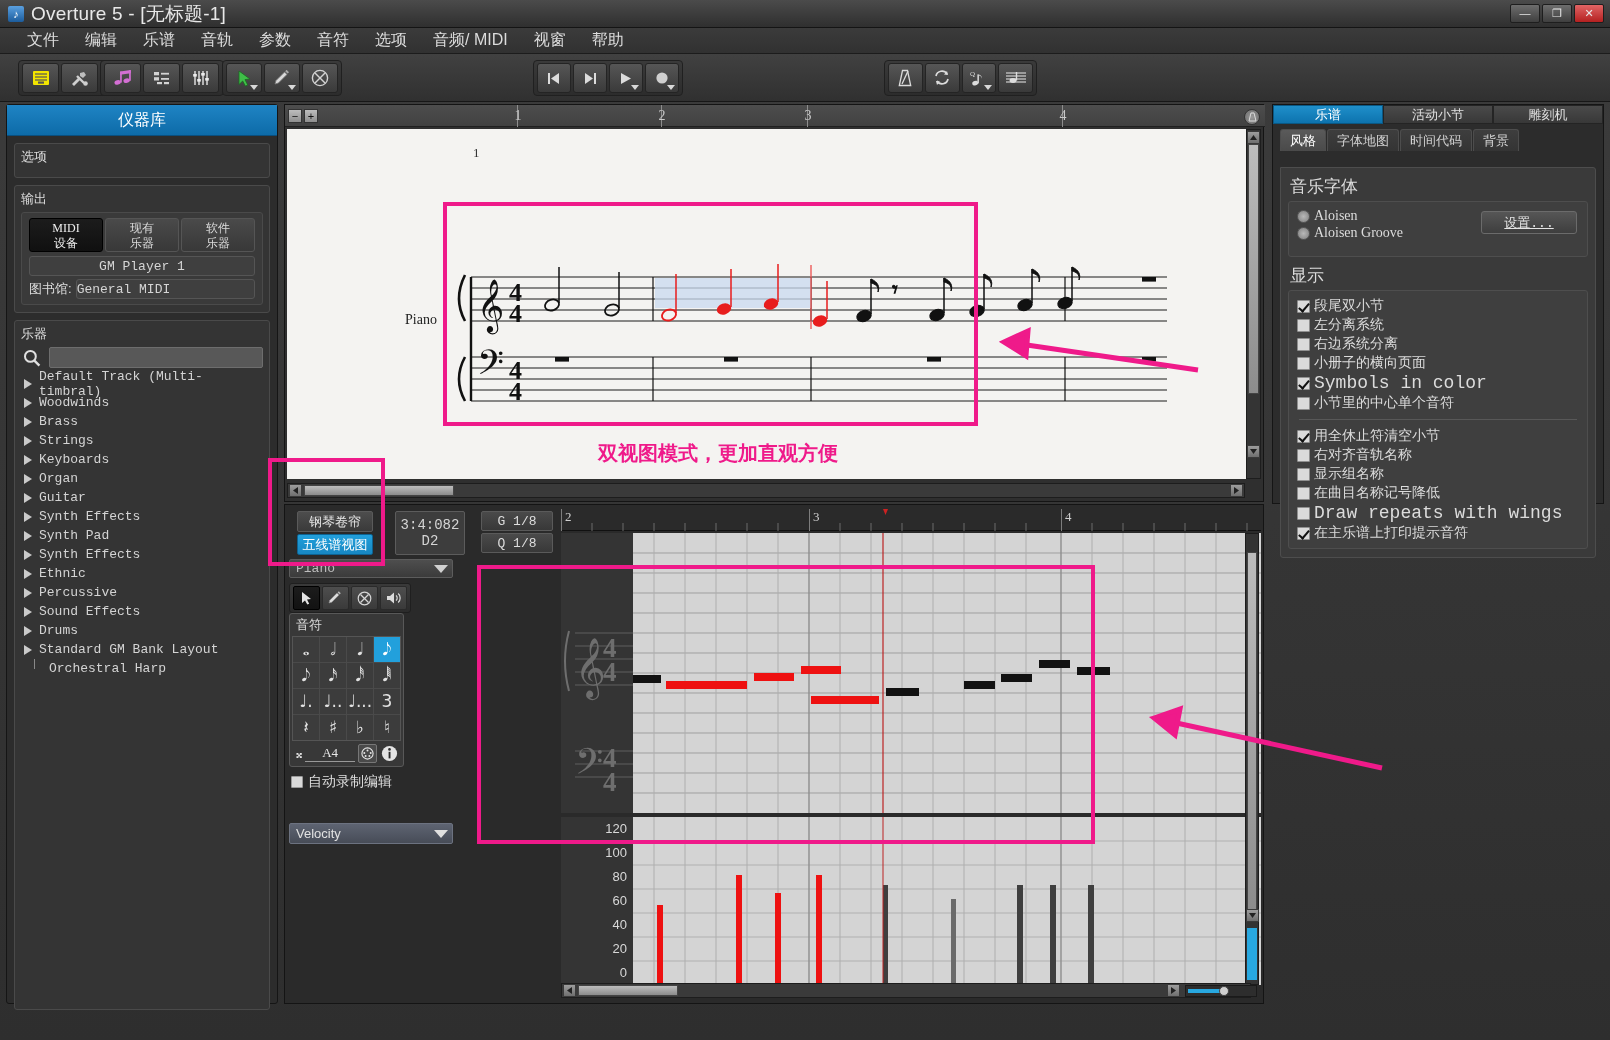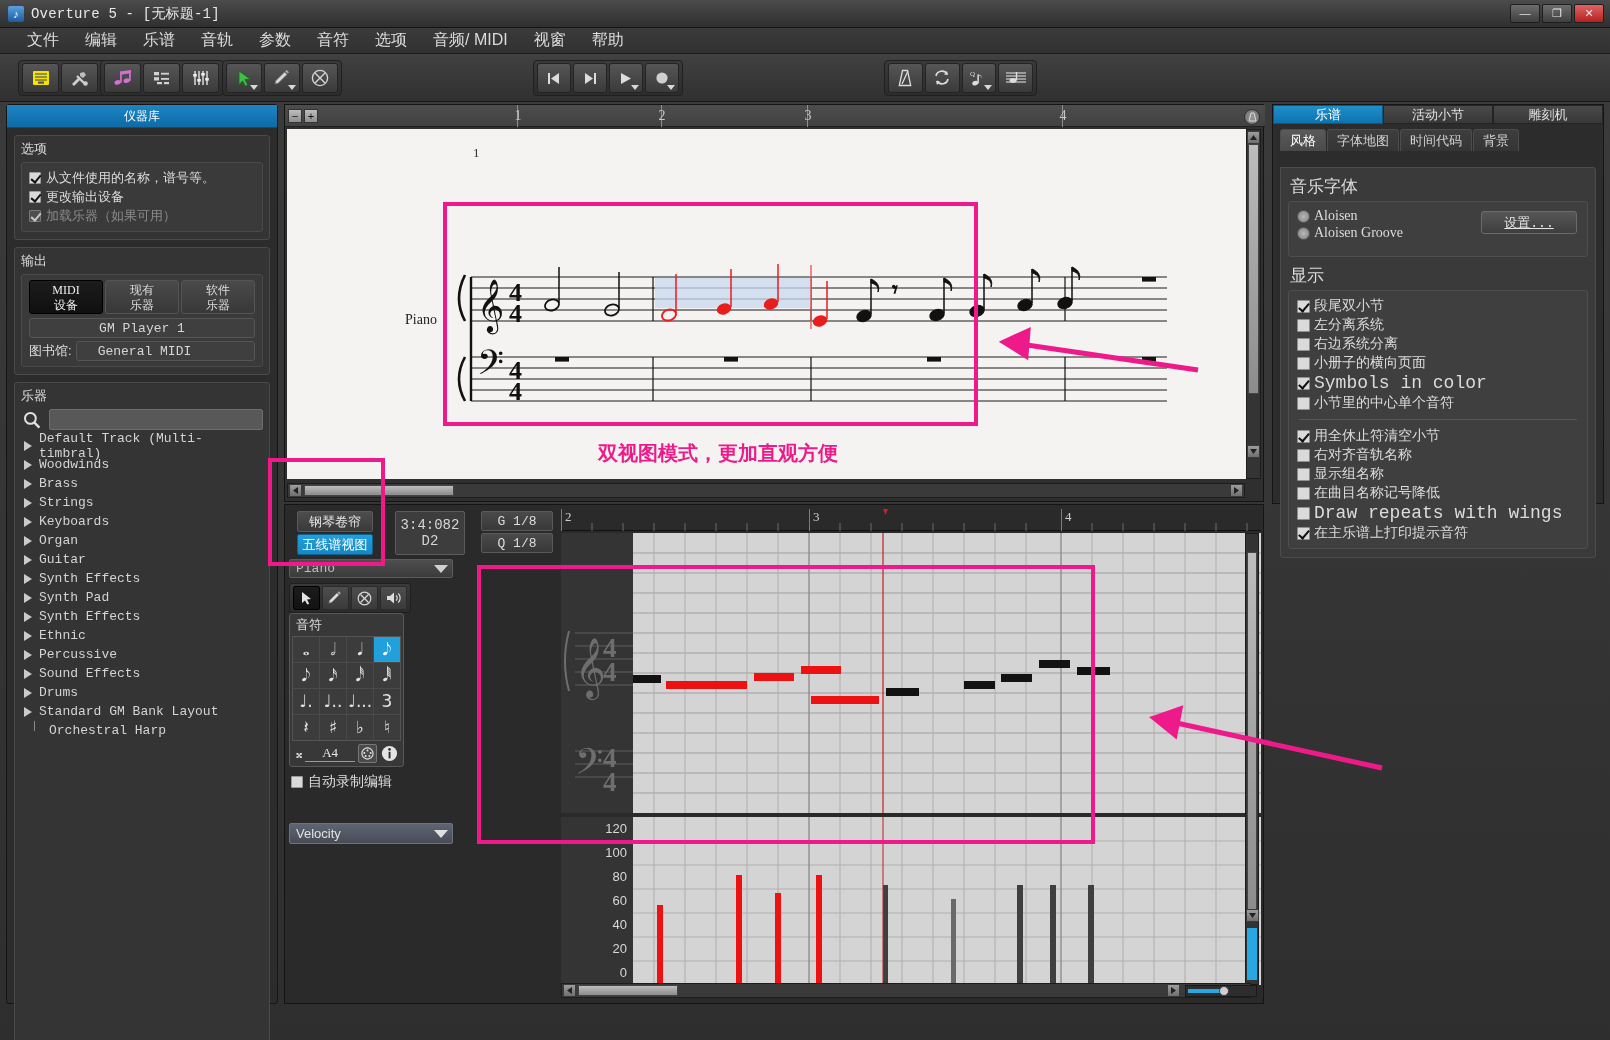--- a/index.html
+++ b/index.html
@@ -21,21 +21,21 @@
     border-bottom:1px solid #141414;
     display:flex; align-items:center;
   }
   .tb-icon {
     width:16px;height:16px;margin-left:8px;margin-right:7px;
     background:linear-gradient(#5aa0e0,#1c5c9c);
     border-radius:2px; position:relative;
     display:flex;align-items:center;justify-content:center;
     color:#fff;font-size:11px;
   }
-  .tb-title { font-size:14px;color:#e8e8e8;letter-spacing:.2px;font-family:Liberation Mono, monospace; }
+  .tb-title { font-size:19px;color:#e8e8e8;letter-spacing:.2px; }
   .tb-btns { margin-left:auto; display:flex; }
   .tb-btn {
     width:30px;height:19px;margin-right:2px;
     background:linear-gradient(#6d6d6d,#3f3f3f);
     border:1px solid #1e1e1e;border-radius:2px;
     display:flex;align-items:center;justify-content:center;
     color:#e6e6e6;font-size:11px;line-height:1;
   }
   .tb-btn.close { background:linear-gradient(#e06464,#b42020); margin-right:6px; }
 
@@ -122,22 +122,22 @@
     margin-left:auto;width:0;height:0;border-left:6px solid transparent;
     border-right:6px solid transparent;border-top:7px solid #d0d0d0;
   }
 
   
   .leftpanel{
     position:absolute;left:6px;top:104px;width:272px;height:900px;
     background:#2c2c2c;border:1px solid #151515;border-radius:3px;
   }
   .panel-header{
-    height:23px;background:linear-gradient(#1f84c4,#0d6ba8);
-    color:#fff;font-size:12px;display:flex;align-items:center;justify-content:center;
+    height:31px;background:linear-gradient(#1f84c4,#0d6ba8);
+    color:#fff;font-size:16px;display:flex;align-items:center;justify-content:center;
     border-bottom:1px solid #0a4f7e;
   }
   .group{
     margin:7px 7px 0 7px;border:1px solid #4a4a4a;border-radius:3px;
     background:#343434;padding:4px 6px 7px 6px;position:relative;
   }
   .group > .gtitle{
     font-size:13px;color:#dcdcdc;margin-bottom:4px;
   }
   .gbox{
@@ -164,21 +164,21 @@
     font-family:"Liberation Serif",serif;
   }
   .seg > div.active{ background:linear-gradient(#1c1c1c,#101010);border-color:#000;color:#efefef;}
   .field{
     height:20px;border:1px solid #555;border-radius:3px;background:#3f3f3f;
     display:flex;align-items:center;justify-content:center;color:#d5d5d5;
     font-family:"Liberation Mono",monospace;font-size:13px;margin-top:3px;
   }
   .libline{ display:flex;align-items:center;margin-top:3px;gap:4px; }
   .libline span{ font-size:13px;color:#dcdcdc;white-space:nowrap; }
-  .libline .field{ flex:1;margin-top:0;justify-content:flex-start;padding-left:21px;text-align:center; }
+  .libline .field{ flex:1;margin-top:0;justify-content:flex-start;padding-left:0;text-align:center; }
 
   .searchrow{ display:flex;align-items:center;gap:6px;margin-top:2px; }
   .searchrow .mag{ width:22px;height:20px;display:flex;align-items:center;justify-content:center; }
   .searchinput{
     flex:1;height:21px;background:#585858;border:1px solid #6d6d6d;border-radius:2px;
   }
   .treelist{ margin-top:6px; }
   .trow{
     display:flex;align-items:center;height:19px;font-size:13px;color:#d4d4d4;
     font-family:"Liberation Mono",monospace;padding-left:18px;position:relative;
@@ -679,34 +679,20 @@
         </div>
       </div>
     </div>
   </div>
 
   <div class="leftpanel">
     <div class="panel-header">仪器库</div>
 
     <div class="group">
       <div class="gtitle">选项</div>
-      <div class="gbox">
-        <div class="ckline">
-          <span class="ck on"></span>
-          <span>从文件使用的名称，谱号等。</span>
-        </div>
-        <div class="ckline">
-          <span class="ck on"></span>
-          <span>更改输出设备</span>
-        </div>
-        <div class="ckline dim">
-          <span class="ck dark on"></span>
-          <span>加载乐器（如果可用）</span>
-        </div>
-      </div>
     </div>
 
     <div class="group">
       <div class="gtitle">输出</div>
       <div class="gbox">
         <div class="seg">
           <div class="active">
             <div>MIDI</div>
             <div>设备</div>
           </div>

